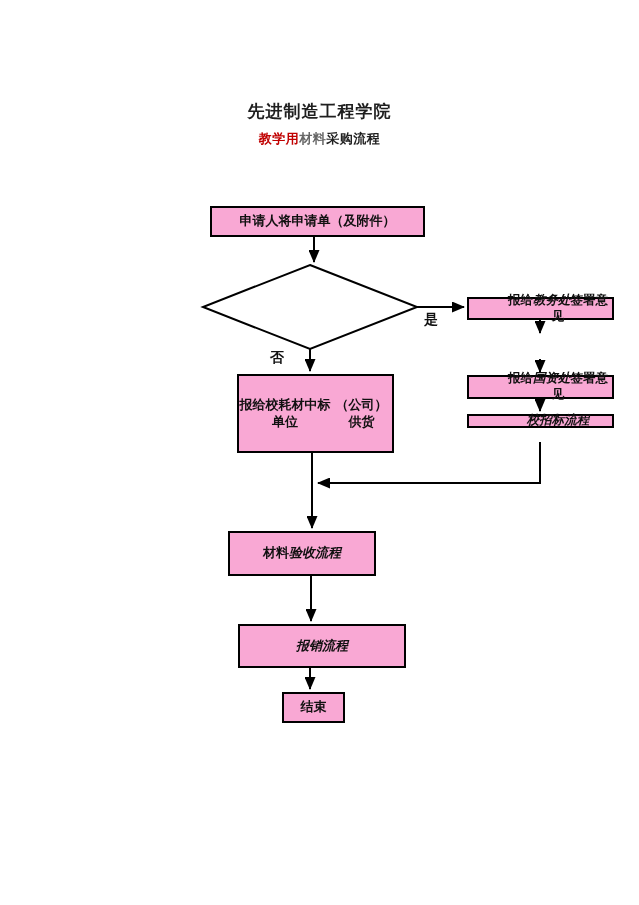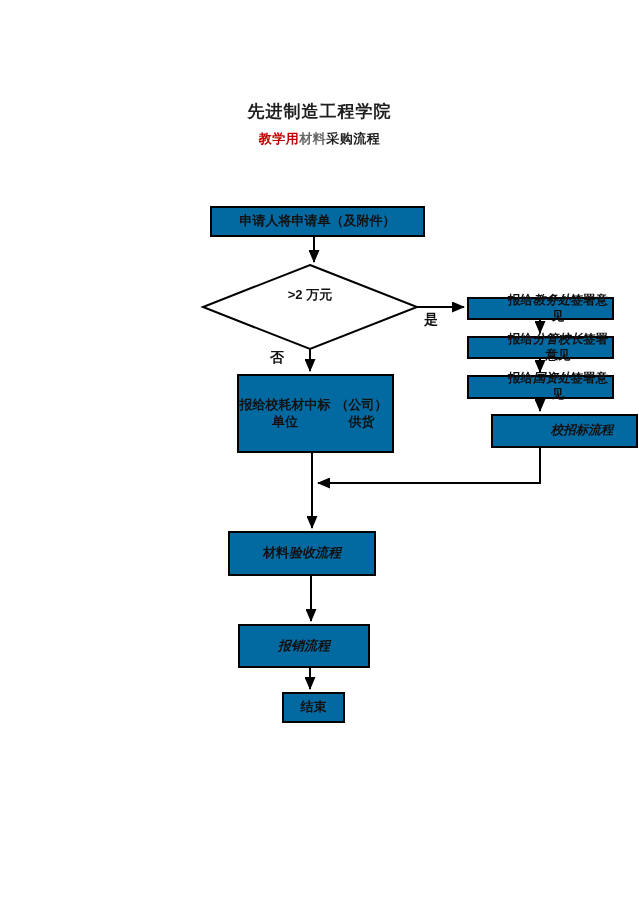--- a/index.html
+++ b/index.html
@@ -42,42 +42,42 @@
   svg.flow-lines {
     position: absolute;
     top: 0; left: 0;
     width: 639px;
     height: 905px;
   }
 
   .fc-box {
     position: absolute;
     border: 2px solid #000000;
-    background: #0369a1;
+    background: #f9a8d4;
     display: flex;
     align-items: center;
     justify-content: center;
     text-align: center;
     font-weight: bold;
     font-size: 13px;
     color: #111111;
     line-height: 1.25;
   }
   .fc-box .it { font-style: italic; }
 
   .box-start      { left: 210px; top: 206px; width: 215px; height: 31px; }
   .box-approval   { left: 467px; width: 147px; font-size: 12.5px; padding-left: 35px; }
   .box-approve-1  { top: 297px; height: 23px; }
   .box-approve-2  { top: 336px; height: 23px; }
   .box-approve-3  { top: 375px; height: 24px; text-align: center; }
-  .box-approve-4  { top: 414px; height: 34px; font-style: italic; margin-left: 24px; }
+  .box-approve-4  { top: 414px; height: 14px; font-style: italic; }
   .box-supplier   { left: 237px; top: 374px; width: 157px; height: 79px;
                     flex-direction: row; justify-content: space-evenly; }
   .box-acceptance { left: 228px; top: 531px; width: 148px; height: 45px; }
-  .box-reimburse  { left: 238px; top: 624px; width: 132px; height: 44px; font-style: italic; }
+  .box-reimburse  { left: 238px; top: 624px; width: 168px; height: 44px; font-style: italic; }
   .box-end        { left: 282px; top: 692px; width: 63px; height: 31px; }
 
   .diamond-label {
     position: absolute;
     left: 235px; top: 286px; width: 150px;
     text-align: center;
     font-weight: bold;
     font-size: 13px;
     line-height: 18px;
     color: #111111;
@@ -128,33 +128,29 @@
     <line x1="311" y1="576" x2="311" y2="621" stroke="#000" stroke-width="2" marker-end="url(#arrow)"></line>
 
     <line x1="310" y1="668" x2="310" y2="689" stroke="#000" stroke-width="2" marker-end="url(#arrow)"></line>
   </svg>
 
   <div class="fc-box box-start">
     <span>申请人将申请单（及附件）</span>
   </div>
 
   <div class="diamond-label">
-    <div>&gt;2 万元</div>
   </div>
 
   <div class="branch-label label-yes">是</div>
   <div class="branch-label label-no">否</div>
 
   <div class="fc-box box-approval box-approve-1">
     <span><span>报给</span><span class="it">教务处</span><span>签署意见</span></span>
   </div>
 
-  <div class="fc-box box-approval box-approve-2">
-    <span><span>报给</span><span class="it">分管校长</span><span>签署意见</span></span>
-  </div>
 
   <div class="fc-box box-approval box-approve-3">
     <span><span>报给</span><span class="it">国资处</span><span>签署意见</span></span>
   </div>
 
   <div class="fc-box box-approval box-approve-4">
     <span>校招标流程</span>
   </div>
 
   <div class="fc-box box-supplier">

